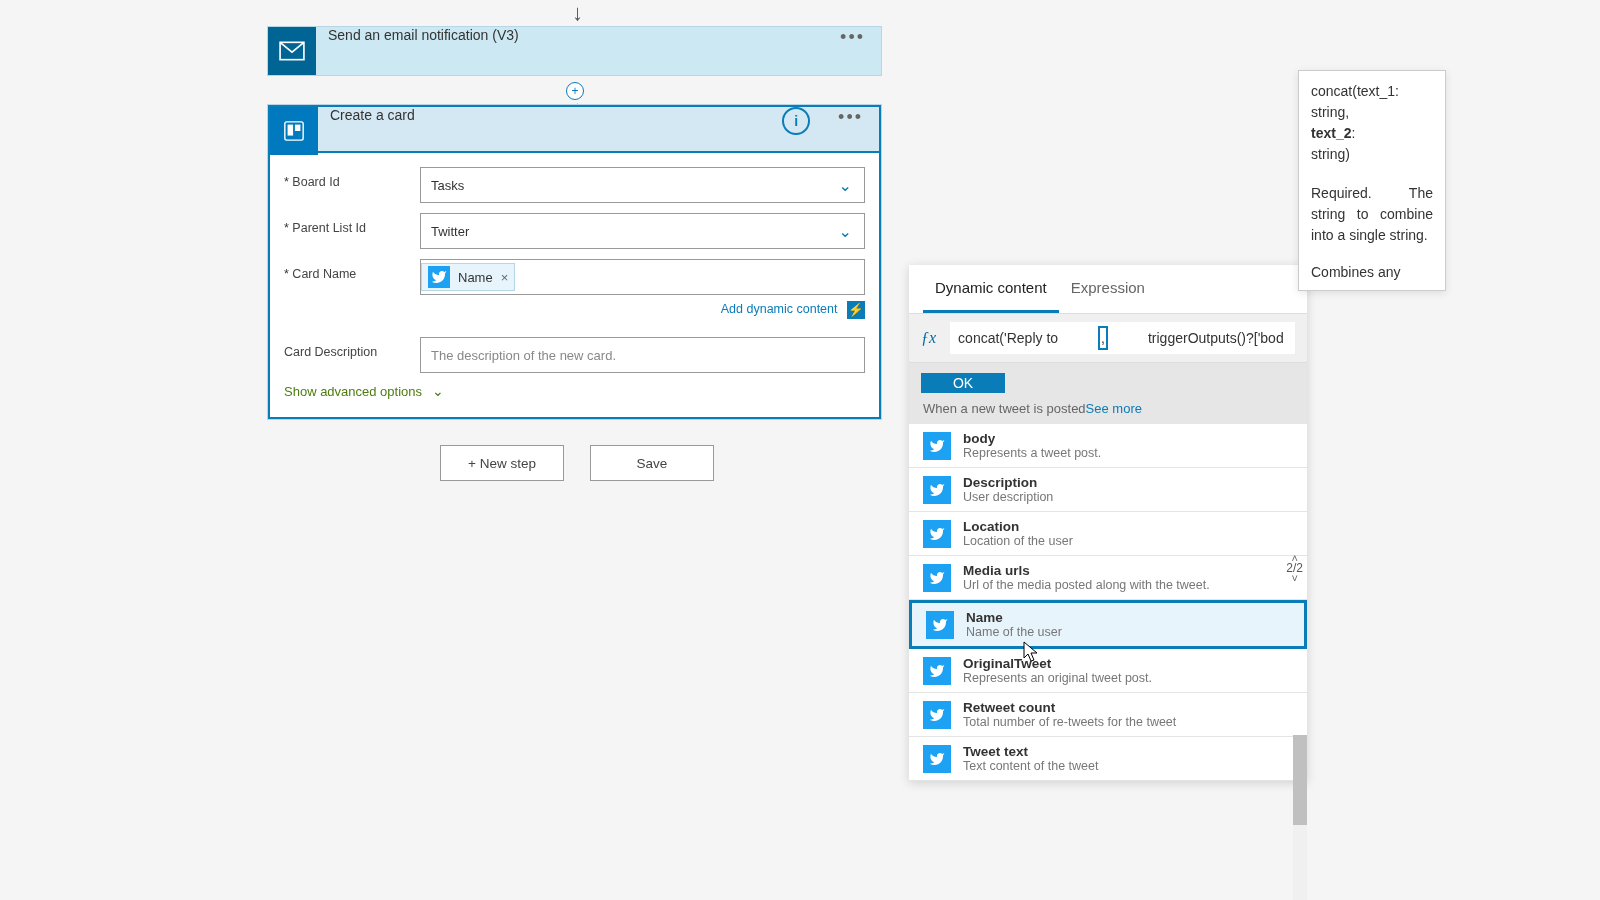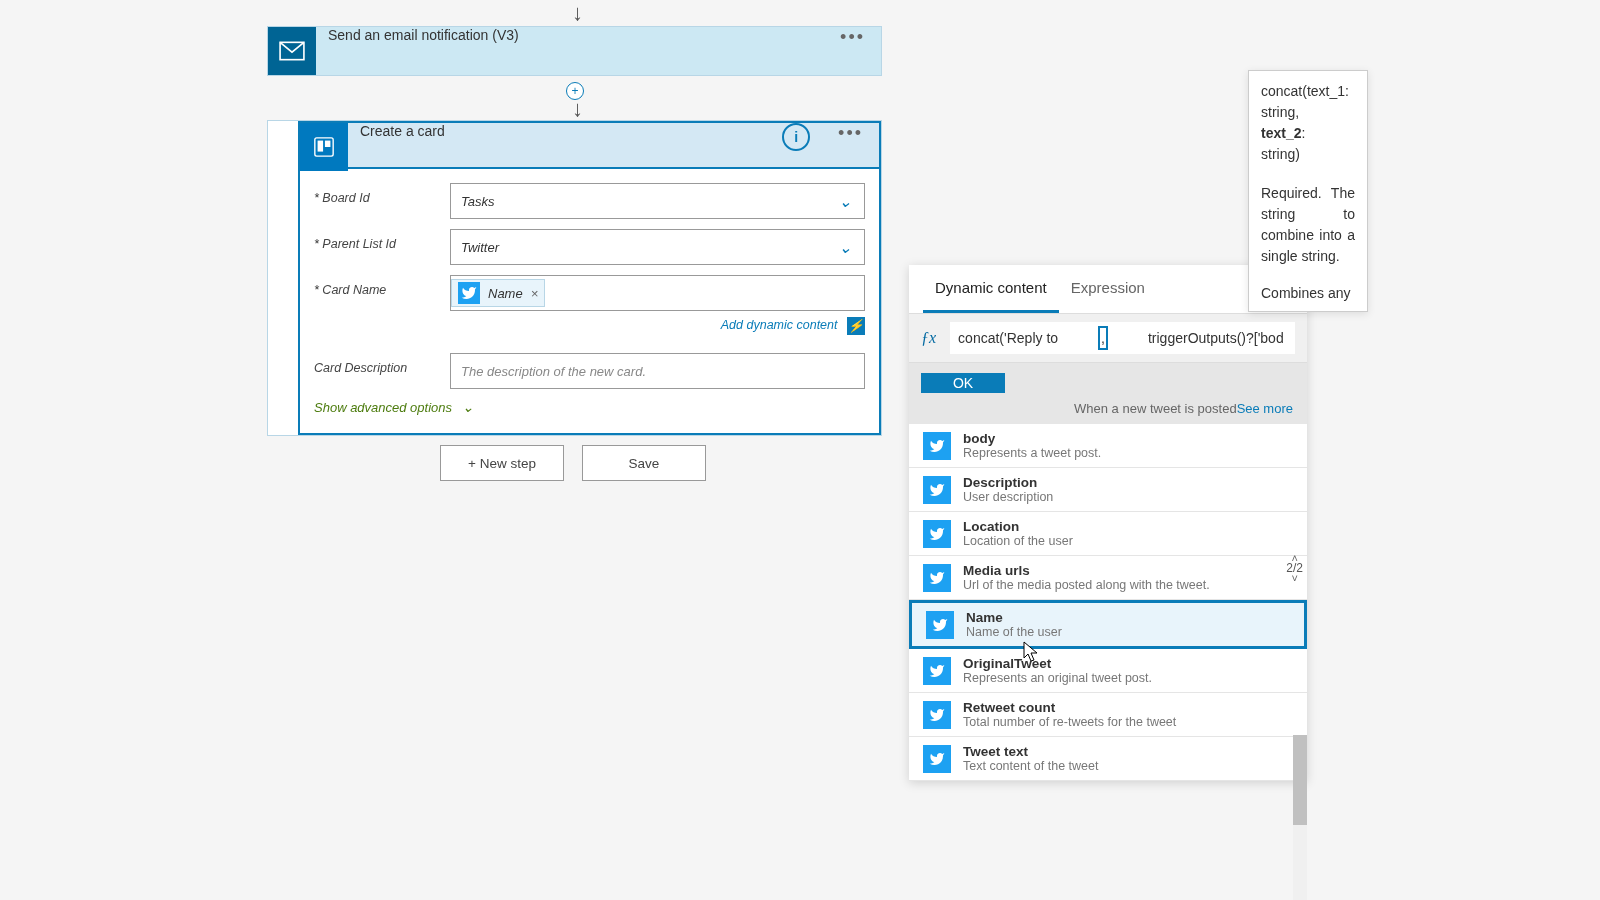--- a/index.html
+++ b/index.html
@@ -12,74 +12,74 @@
 .action-card { position: absolute; left: 267px; width: 615px; background: #fff; border: 1px solid #b8d6e6; }
 .action-header { display: flex; align-items: flex-start; height: 48px; background: #cce8f3; }
 .action-header.trello-header { background: #d4e8f4; border: 2px solid #0a7cb8; }
 .action-icon { width: 48px; height: 48px; display: flex; align-items: center; justify-content: center; color: #fff; }
 .action-icon.email { background: #006494; }
 .action-icon.trello { background: #0079bf; }
 .action-title { flex: 1; padding-left: 12px; font-size: 14px; color: #333; }
 .action-info { width: 28px; height: 28px; border: 2px solid #0a7cb8; border-radius: 50%; display: flex; align-items: center; justify-content: center; color: #0a7cb8; font-weight: bold; margin-right: 12px; font-size: 14px; }
 .action-menu { color: #666; font-size: 18px; padding: 0 16px; letter-spacing: 2px; }
 
-.card-body { padding: 14px 14px 18px 14px; border: 2px solid #0a7cb8; border-top: none; font-style: italic; }
+.card-body { padding: 14px 14px 18px 14px; border: 2px solid #0a7cb8; border-top: none; }
 .form-row { display: flex; align-items: flex-start; margin-bottom: 10px; }
 .form-label { width: 136px; font-size: 12.5px; color: #444; padding-top: 8px; }
 .form-label .req { color: #333; }
 .form-control { flex: 1; }
 .select-box, .text-box { width: 100%; height: 36px; border: 1px solid #999; background: #fff; display: flex; align-items: center; padding: 0 10px; font-size: 13px; color: #333; position: relative; }
 .select-box .chev { position: absolute; right: 12px; color: #0a7cb8; font-size: 16px; }
 .text-box.placeholder { color: #888; }
 
 .token { display: inline-flex; align-items: center; background: #e8f4fb; border: 1px solid #b8d6e6; height: 28px; padding: 0 6px; font-size: 13px; margin-left: -4px; }
 .token-icon { width: 22px; height: 22px; background: #1da1f2; display: flex; align-items: center; justify-content: center; margin-right: 8px; }
 .token-x { margin-left: 8px; color: #666; cursor: pointer; }
 
 .add-dyn { text-align: right; font-size: 12.5px; color: #0a7cb8; margin-top: 6px; margin-bottom: 8px; }
 .add-dyn-btn { display: inline-block; width: 18px; height: 18px; background: #0a7cb8; color: #fff; text-align: center; line-height: 18px; margin-left: 6px; font-weight: bold; vertical-align: middle; }
 
 .adv-opts { font-size: 13px; color: #4d7c0f; display: flex; align-items: flex-end; }
 .adv-opts .chev { margin-left: 10px; font-size: 14px; }
 
-.btn-row { position: absolute; left: 440px; top: 445px; display: flex; gap: 18px; }
+.btn-row { position: absolute; left: 440px; top: 445px; display: flex; gap: 26px; }
 .btn { width: 124px; height: 36px; border: 1px solid #999; background: #fff; display: flex; align-items: center; justify-content: center; font-size: 13.5px; color: #444; cursor: pointer; }
 
 .plus-circle { position: absolute; left: 566px; top: 82px; width: 18px; height: 18px; border: 1.5px solid #0a7cb8; border-radius: 50%; background: #fff; display: flex; align-items: center; justify-content: center; color: #0a7cb8; font-size: 12px; z-index: 2; }
 
 
 .dyn-panel { position: absolute; left: 909px; top: 265px; width: 398px; background: #fff; box-shadow: 0 2px 10px rgba(0,0,0,0.15); }
 .dyn-tabs { display: flex; border-bottom: 1px solid #ddd; padding: 0 14px; }
 .dyn-tab { padding: 14px 12px; font-size: 15px; color: #666; cursor: pointer; }
 .dyn-tab.active { color: #222; border-bottom: 3px solid #0a7cb8; font-weight: 500; }
 
 .fx-row { display: flex; align-items: center; background: #f0f0f0; padding: 8px 12px; border-bottom: 1px solid #ddd; }
 .fx-icon { font-style: italic; font-family: 'Times New Roman', serif; font-size: 16px; color: #0369a1; margin-right: 14px; }
 .fx-input { flex: 1; font-family: Consolas, monospace; font-size: 14px; color: #333; background: #fff; height: 32px; display: flex; align-items: center; padding: 0 8px; position: relative; gap: 40px; }
 .fx-highlight { border: 2.5px solid #0a7cb8; padding: 2px 1px; background: #fff; }
 
 .ok-row { background: #e6e6e6; padding: 10px 12px 4px 12px; }
 .ok-btn { background: #0a7cb8; color: #fff; border: none; width: 84px; height: 20px; font-size: 14px; font-weight: 500; cursor: pointer; }
 
-.section-hdr { display: flex; justify-content: flex-end; align-items: center; padding: 4px 14px 8px 14px; background: #e6e6e6; font-size: 13px; color: #666; }
+.section-hdr { display: flex; justify-content: flex-start; align-items: center; padding: 4px 14px 8px 14px; background: #e6e6e6; font-size: 13px; color: #666; }
 .see-more { color: #0a7cb8; cursor: pointer; }
 
 .dyn-list { max-height: 390px; overflow-y: auto; }
 .dyn-item { display: flex; align-items: center; padding: 7px 14px; border-bottom: 1px solid #e5e5e5; cursor: pointer; }
 .dyn-item.selected { background: #e8f4fb; border: 3px solid #0a7cb8; }
 .dyn-item-icon { width: 28px; height: 28px; background: #1da1f2; display: flex; align-items: center; justify-content: center; margin-right: 12px; flex-shrink: 0; }
 .dyn-item-text { flex: 1; }
 .dyn-item-title { font-size: 13.5px; font-weight: 600; color: #333; }
 .dyn-item-desc { font-size: 12.5px; color: #777; }
 
 .scroll-arrows { position: absolute; right: 4px; top: 288px; font-size: 11px; color: #666; line-height: 10px; text-align: center; }
 .count-label { font-size: 12px; color: #555; }
 
 
-.tooltip { position: absolute; left: 1248px; top: 70px; width: 120px; background: #fff; border: 1px solid #ccc; padding: 10px 12px; font-size: 14px; box-shadow: 0 2px 8px rgba(0,0,0,0.1); }
+.tooltip { position: absolute; left: 1298px; top: 70px; width: 148px; background: #fff; border: 1px solid #ccc; padding: 10px 12px; font-size: 14px; box-shadow: 0 2px 8px rgba(0,0,0,0.1); }
 .tooltip .sig { font-family: Consolas, monospace; color: #333; line-height: 1.5; }
 .tooltip .sig-u { font-weight: 600; }
 .tooltip .desc { margin-top: 18px; color: #333; line-height: 1.5; text-align: justify; }
 .tooltip .cut { margin-top: 18px; color: #333; }
 
 .cursor-ptr { position: absolute; left: 1022px; top: 640px; font-size: 18px; z-index: 10; pointer-events: none; }
 
 svg.bird { width: 16px; height: 16px; }
 svg.env { width: 26px; height: 20px; }
 svg.trl { width: 22px; height: 22px; }
@@ -103,21 +103,21 @@
           </svg>
       </div>
       <div class="action-title">Send an email notification (V3)</div>
       <div class="action-menu">•••</div>
     </div>
   </div>
 
   <div class="plus-circle">+</div>
   <div class="arrow-down" style="top:96px;">↓</div>
 
-  <div class="action-card" style="top:120px;padding-left:30px;">
+  <div class="action-card" style="top:104px;">
     <div class="action-header trello-header">
       <div class="action-icon trello">
         <svg class="trl" viewBox="0 0 24 24">
             <rect x="2" y="2" width="20" height="20" rx="2" fill="none" stroke="#fff" stroke-width="1.5"></rect>
             <rect x="5" y="5" width="6" height="12" fill="#fff"></rect>
             <rect x="13" y="5" width="6" height="7" fill="#fff"></rect>
           </svg>
       </div>
       <div class="action-title">Create a card</div>
       <div class="action-info">i</div>

